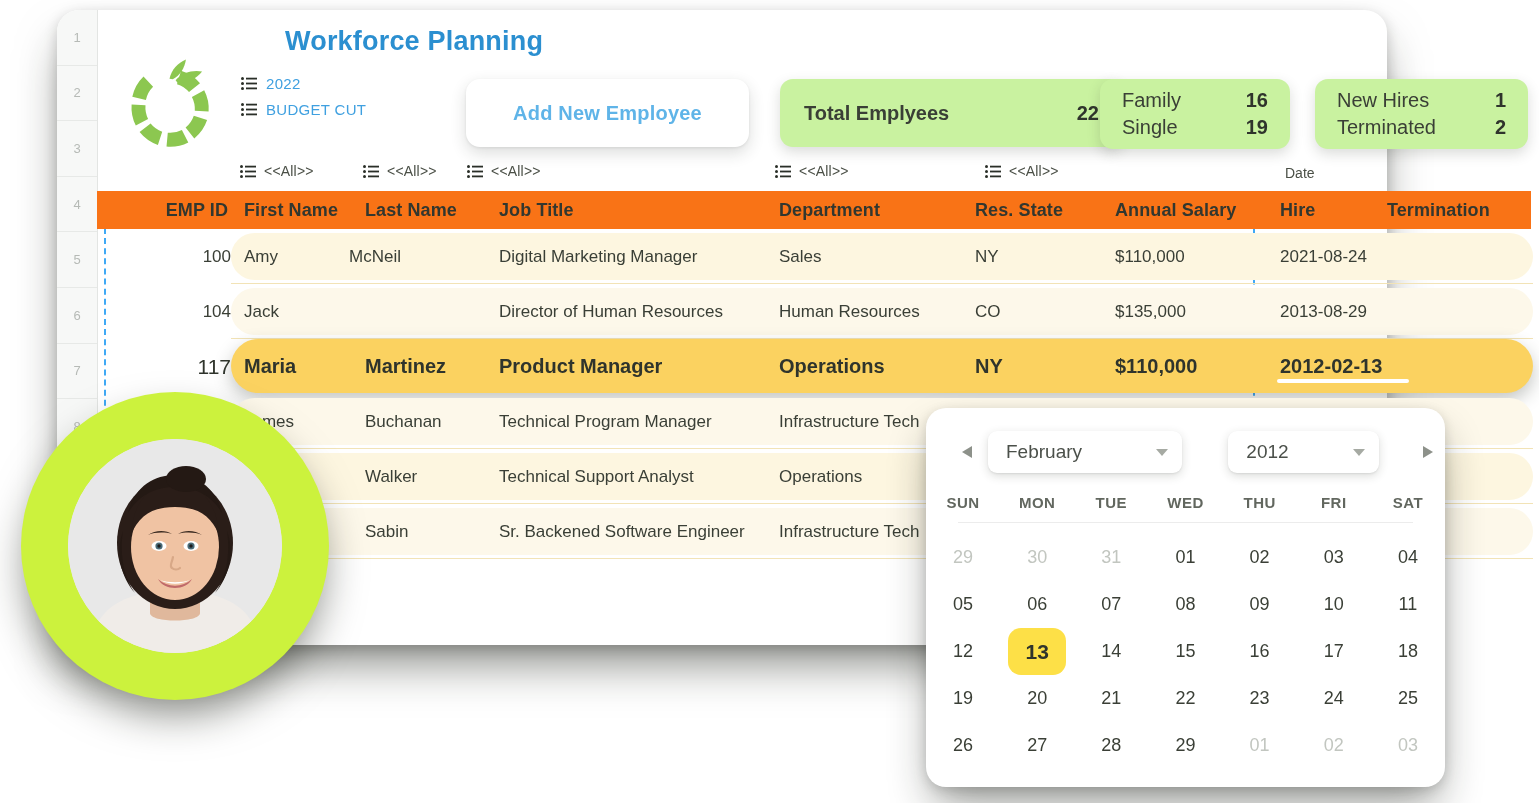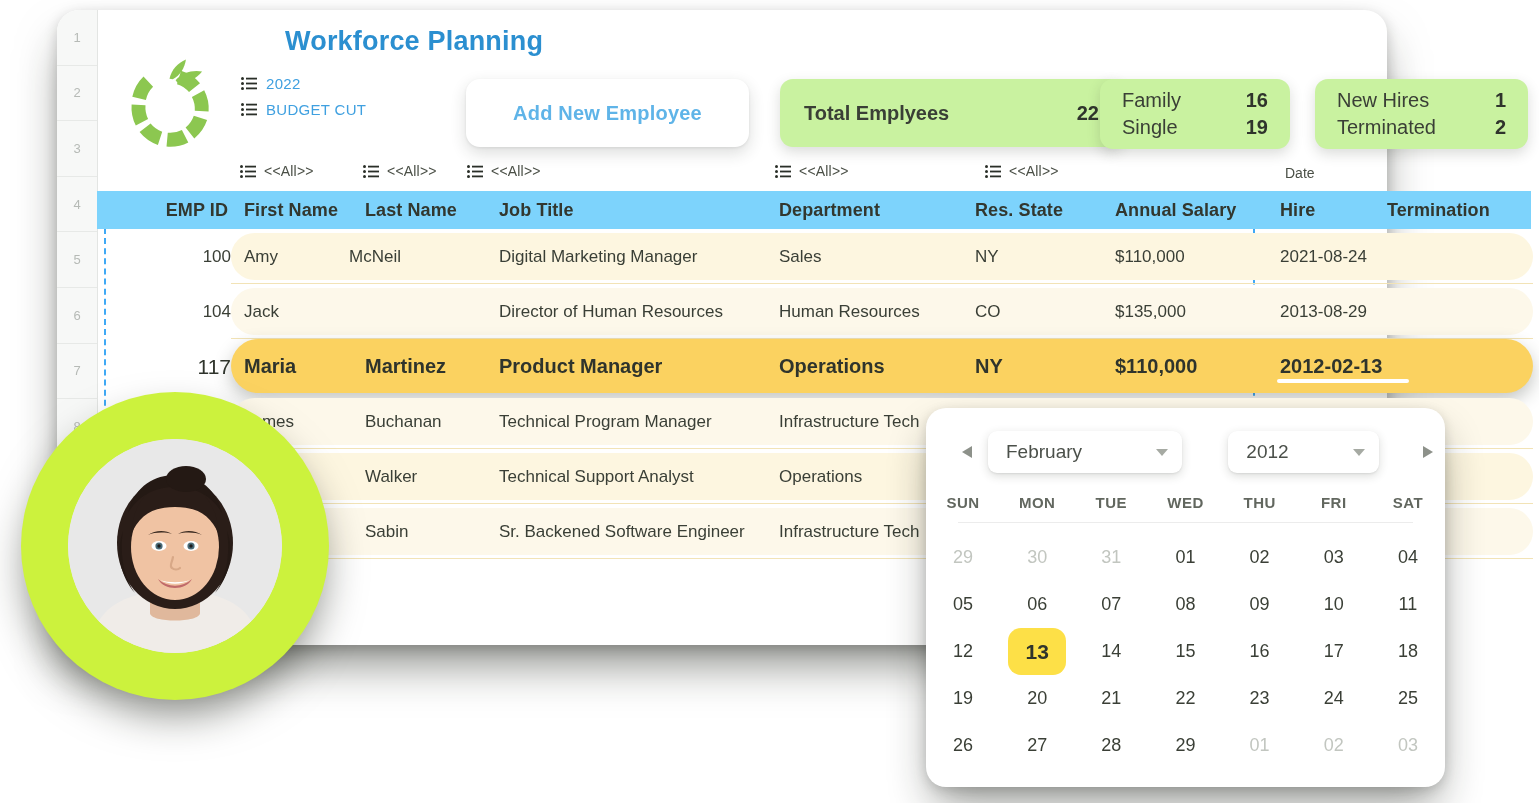--- a/index.html
+++ b/index.html
@@ -74,21 +74,21 @@
 
   
   .filters{position:absolute;left:97px;top:163px;width:1290px;height:26px;}
   .filt{position:absolute;display:flex;align-items:center;gap:8px;top:0;}
   .filt .fl{font-size:14px;color:#4a4f46;letter-spacing:.2px;}
   .filt-date{position:absolute;top:2px;font-size:14px;color:#4a4f46;}
 
   
   .thead{
     position:absolute;left:97px;top:191px;width:1434px;height:38px;
-    background:#7dd3fc;
+    background:#f97316;
   }
   .th{position:absolute;top:0;height:38px;display:flex;align-items:center;
       font-size:18px;font-weight:bold;color:#32372f;letter-spacing:.1px;white-space:nowrap;}
 
   .tbody{position:absolute;left:97px;top:229px;width:1290px;height:330px;}
   .trow{position:absolute;left:0;width:1290px;height:55px;}
   .rowpill{
     position:absolute;left:134px;top:4px;right:-146px;height:47px;
     background:#fdf6e0;border-radius:24px;
   }

